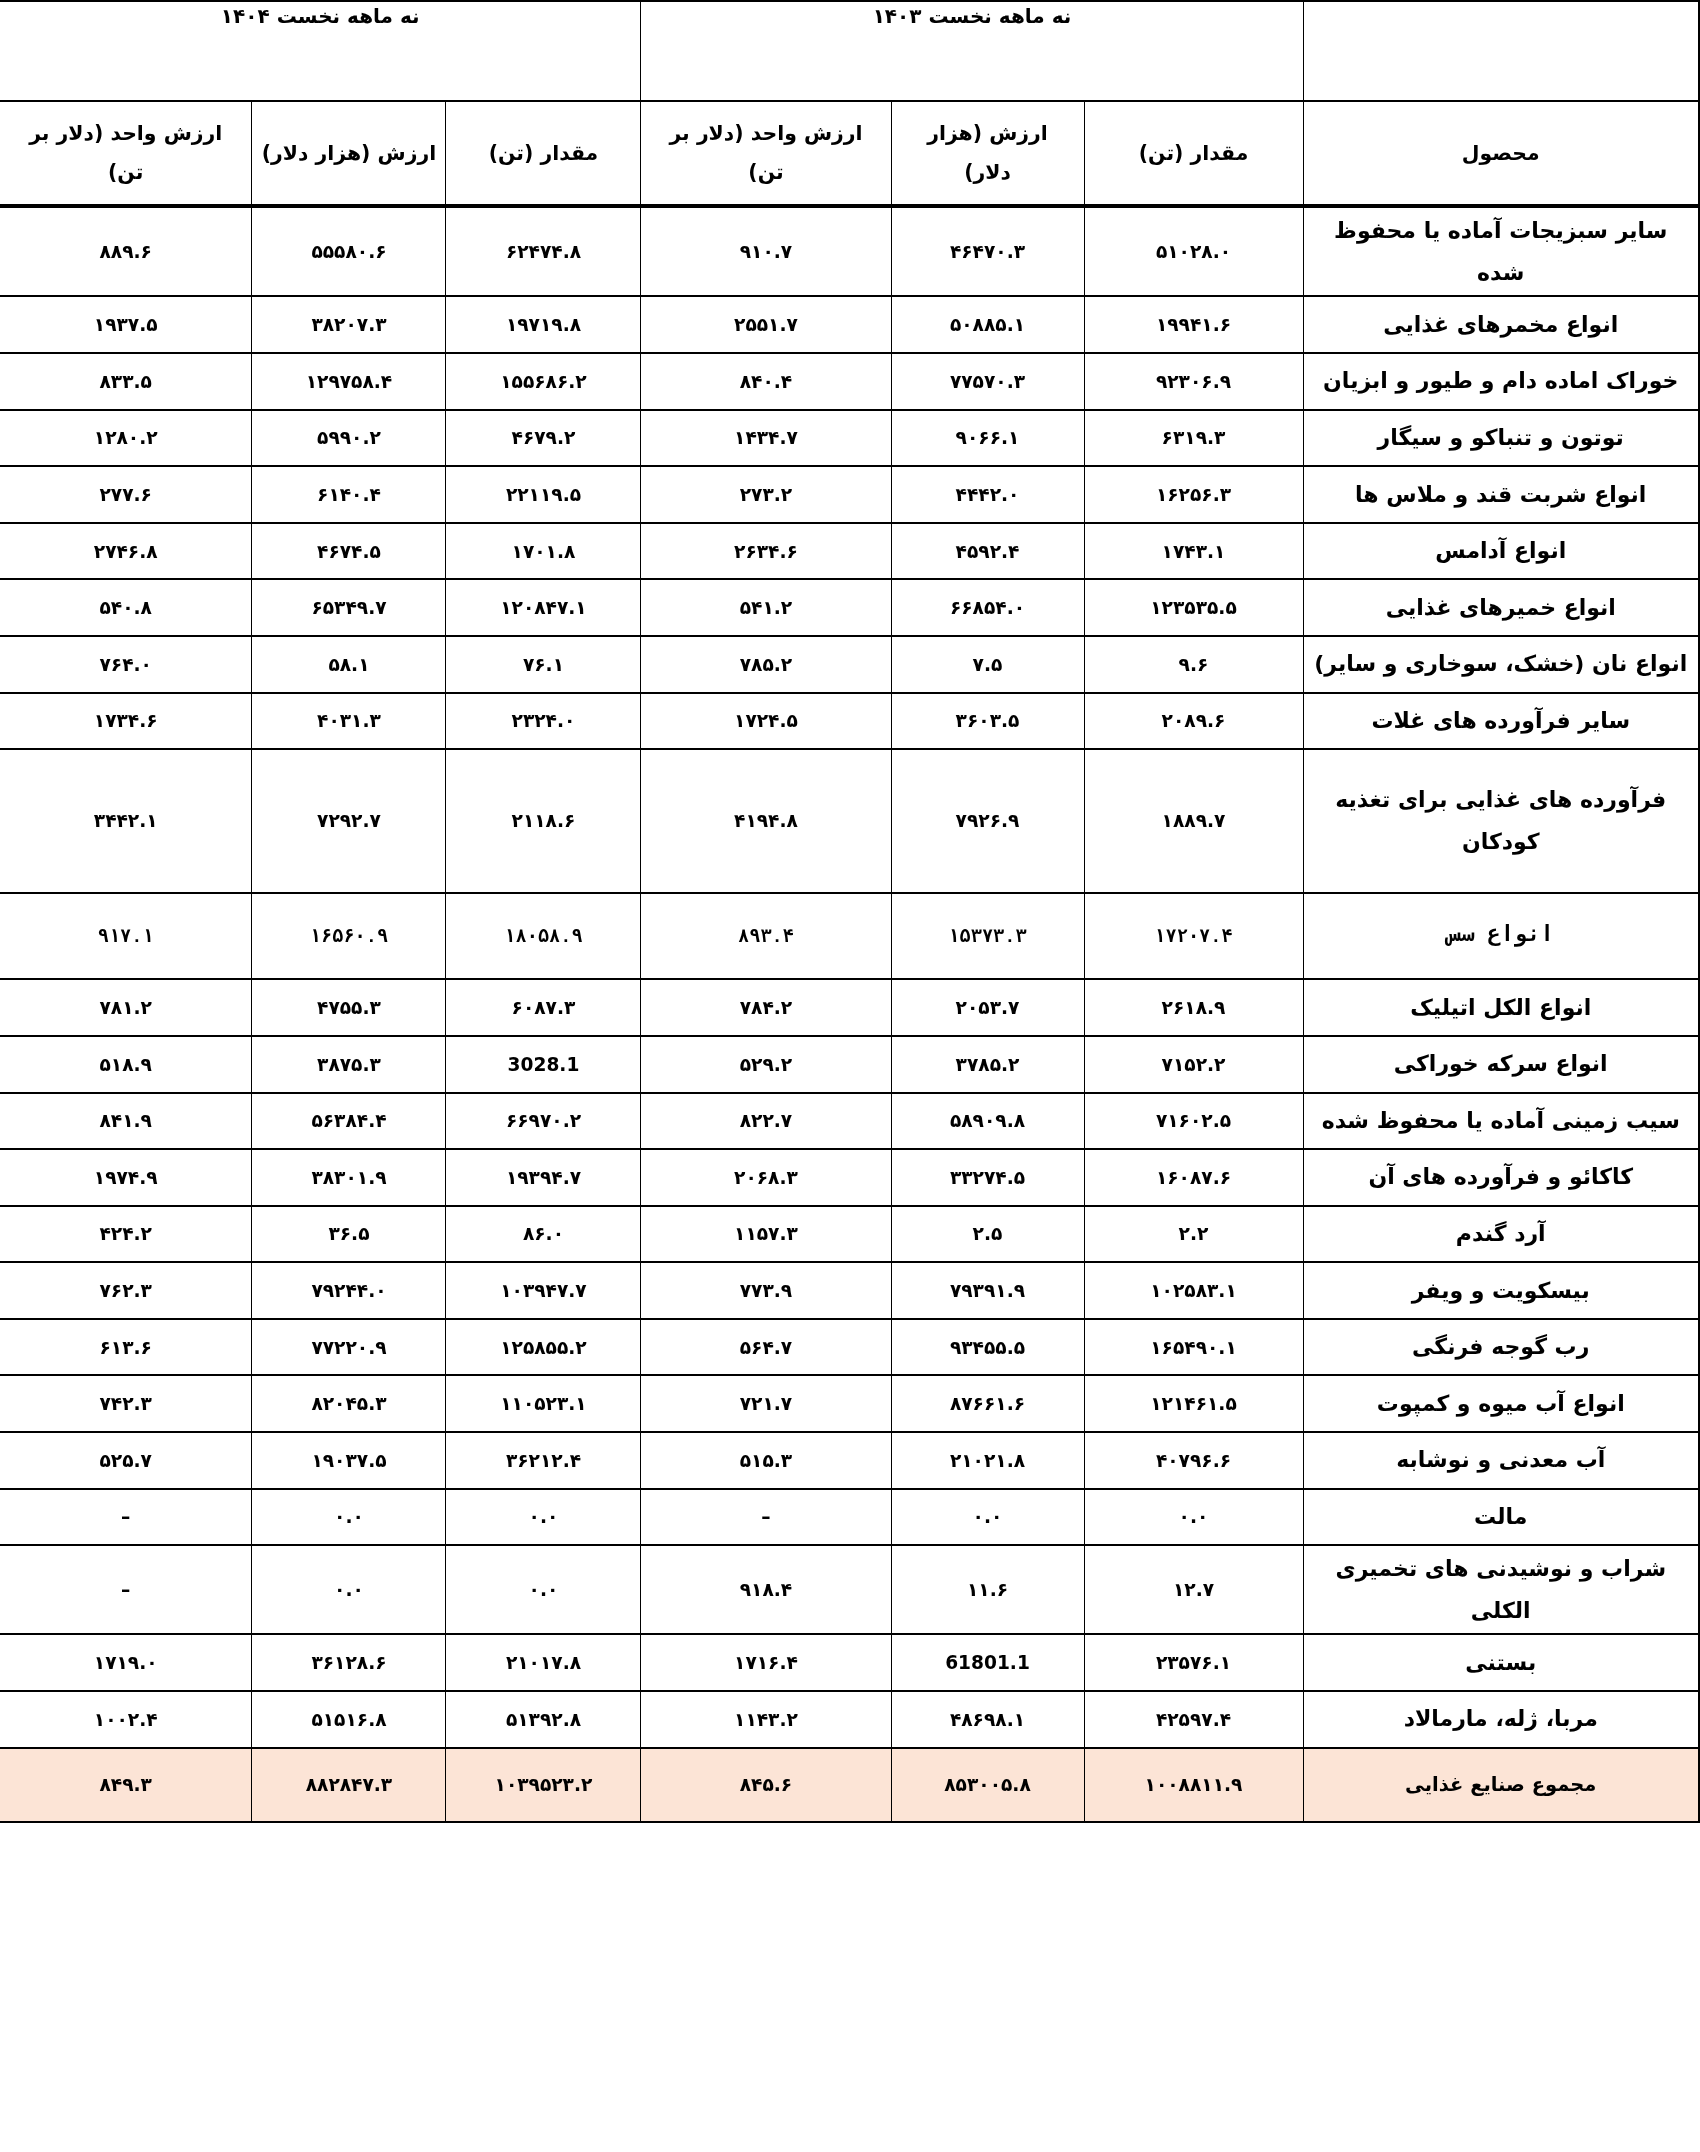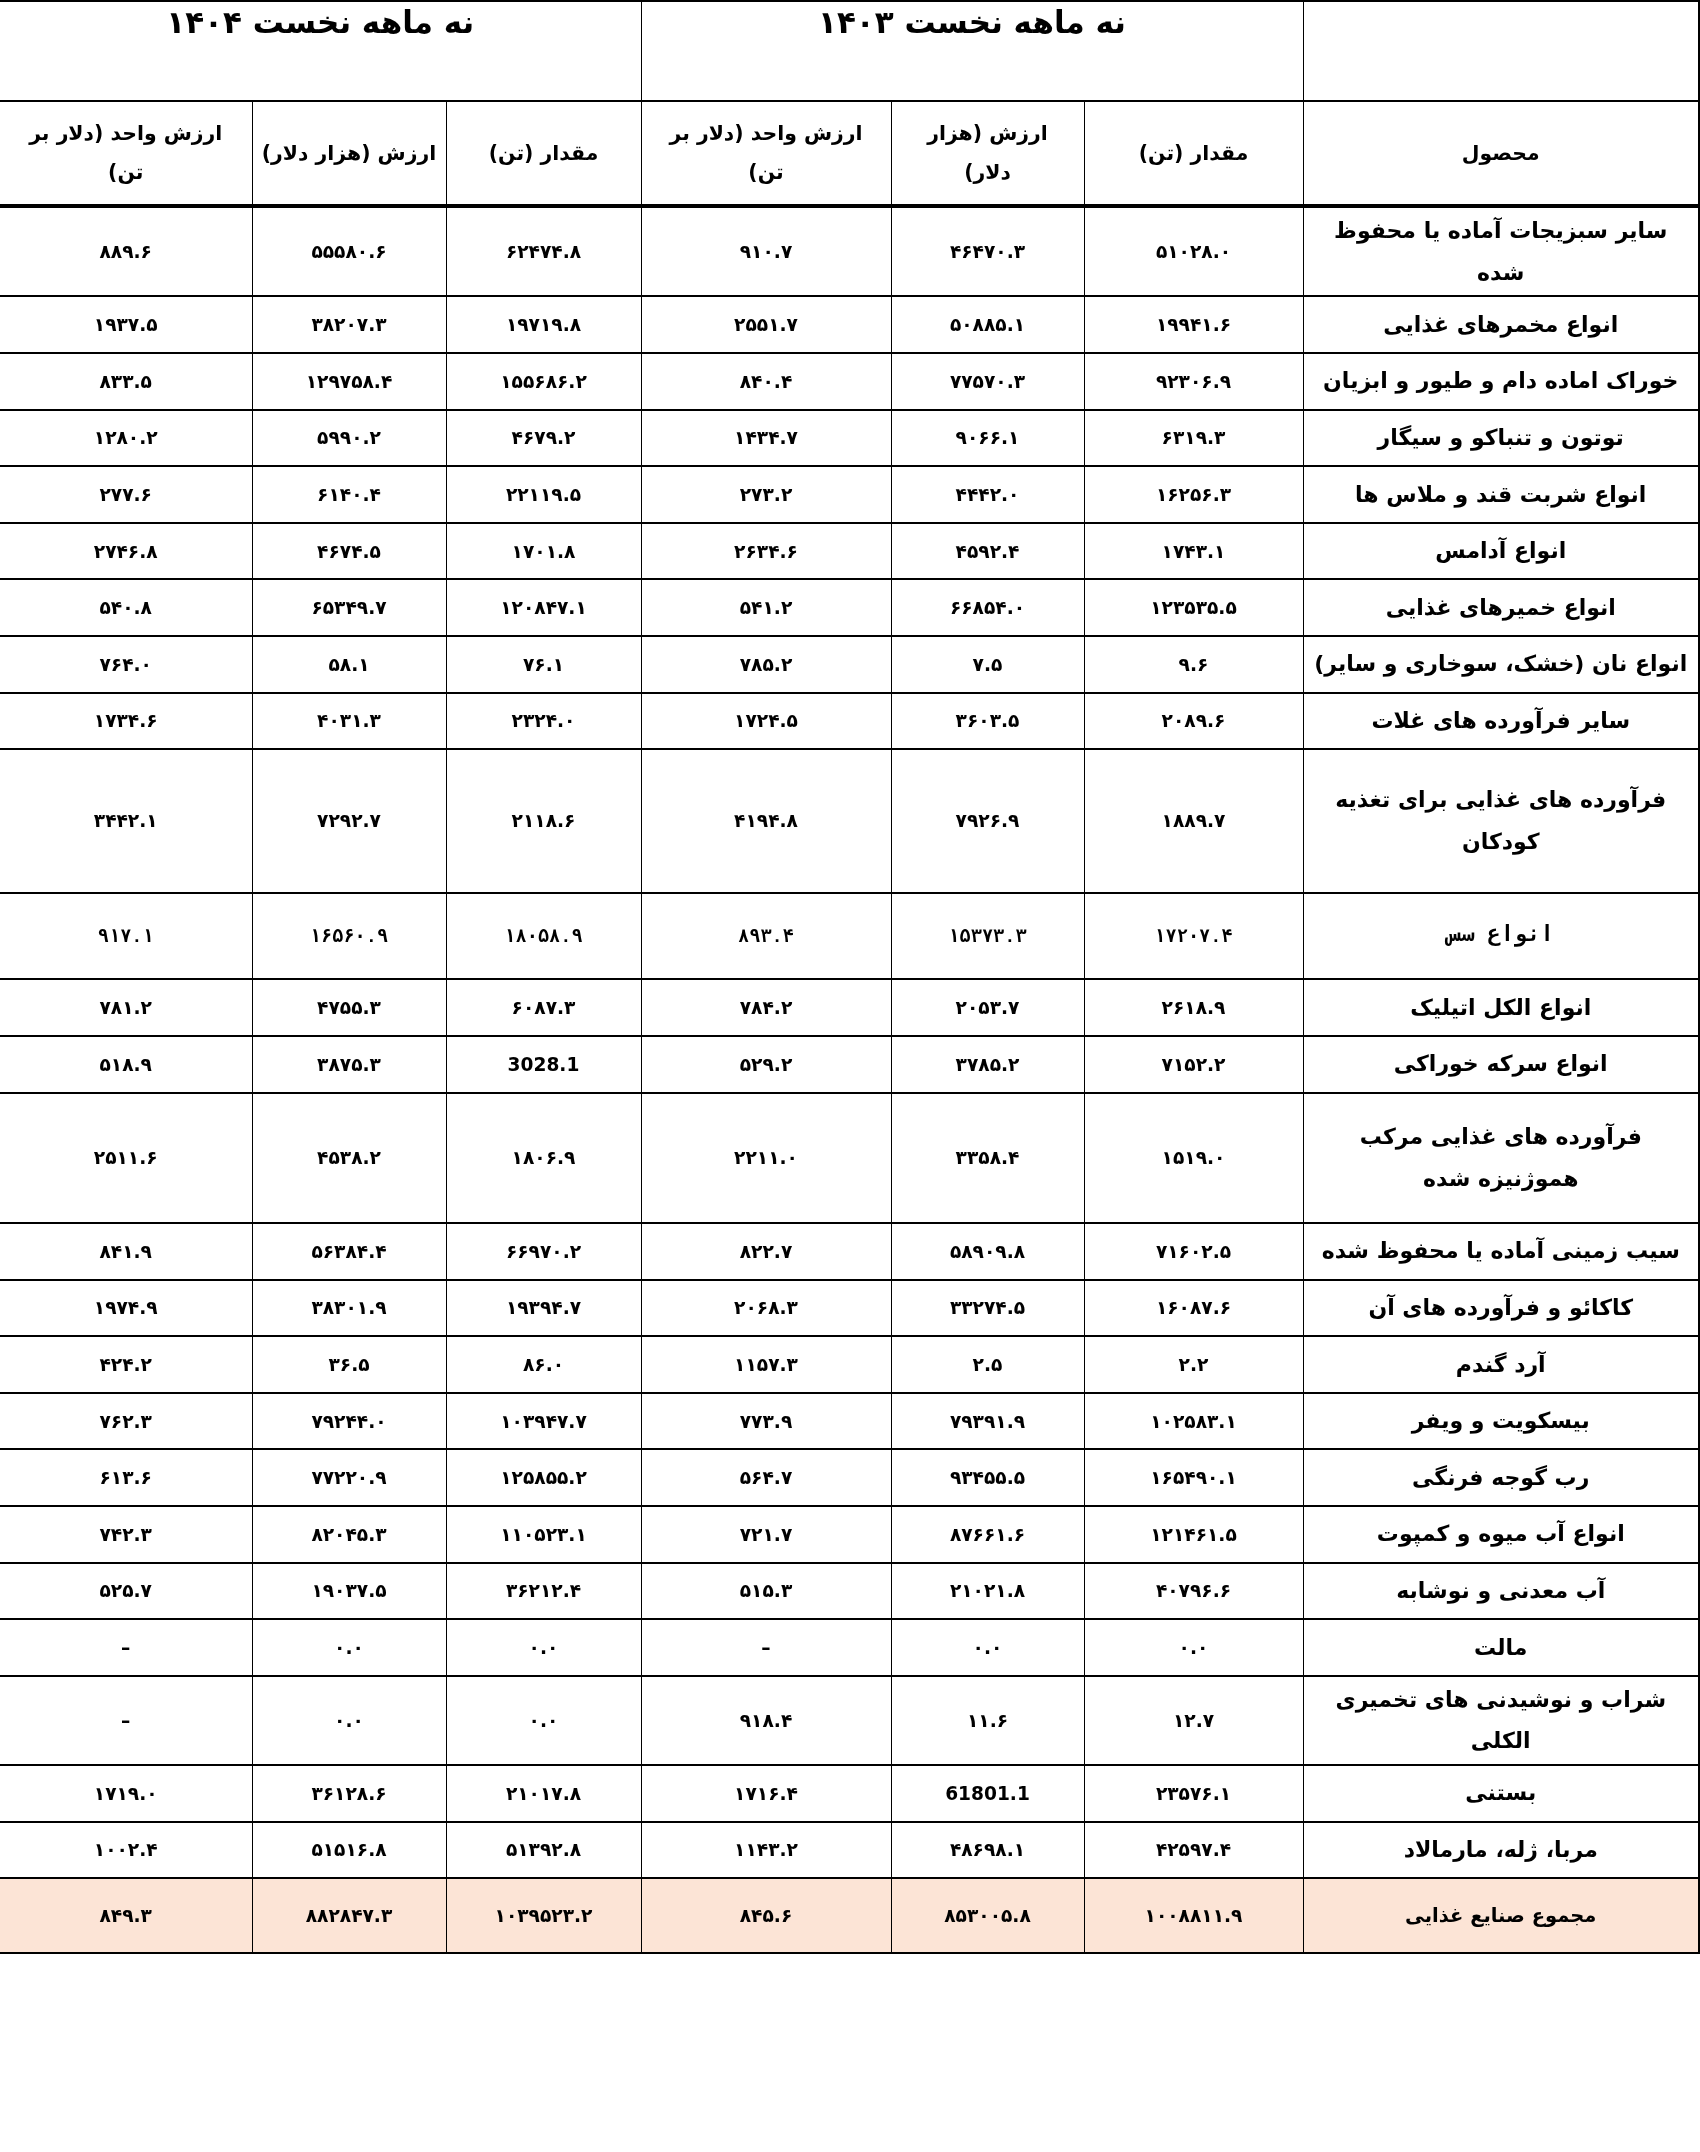--- a/index.html
+++ b/index.html
@@ -27,21 +27,21 @@
     border-bottom-width: 2.7px;
     font-weight: bold;
     text-align: center;
     vertical-align: middle;
     padding: 1.8px 8.9px;
     word-wrap: break-word;
   }
   tr.period-row th {
     height: 94px;
     vertical-align: top;
-    font-size: 31px;
+    font-size: 20px;
     border-bottom-width: 1.8px;
     border-radius: 16px;
   }
   tr.period-row th.empty-corner {
     border-bottom-width: 1.8px;
   }
   tr.cols-row th {
     height: 99px;
     font-size: 20.4px;
     line-height: 1.9;
@@ -205,29 +205,20 @@
         </tr>
         <tr class="size-n">
           <td class="prod">انواع سرکه خوراکی</td>
           <td class="num">۷۱۵۲.۲</td>
           <td class="num">۳۷۸۵.۲</td>
           <td class="num">۵۲۹.۲</td>
           <td class="num">3028.1</td>
           <td class="num">۳۸۷۵.۳</td>
           <td class="num">۵۱۸.۹</td>
         </tr>
-        <tr class="size-m">
-          <td class="prod">فرآورده های غذایی مرکب هموژنیزه شده</td>
-          <td class="num">۱۵۱۹.۰</td>
-          <td class="num">۳۳۵۸.۴</td>
-          <td class="num">۲۲۱۱.۰</td>
-          <td class="num">۱۸۰۶.۹</td>
-          <td class="num">۴۵۳۸.۲</td>
-          <td class="num">۲۵۱۱.۶</td>
-        </tr>
         <tr class="size-n">
           <td class="prod">سیب زمینی آماده یا محفوظ شده</td>
           <td class="num">۷۱۶۰۲.۵</td>
           <td class="num">۵۸۹۰۹.۸</td>
           <td class="num">۸۲۲.۷</td>
           <td class="num">۶۶۹۷۰.۲</td>
           <td class="num">۵۶۳۸۴.۴</td>
           <td class="num">۸۴۱.۹</td>
         </tr>
         <tr class="size-n">

